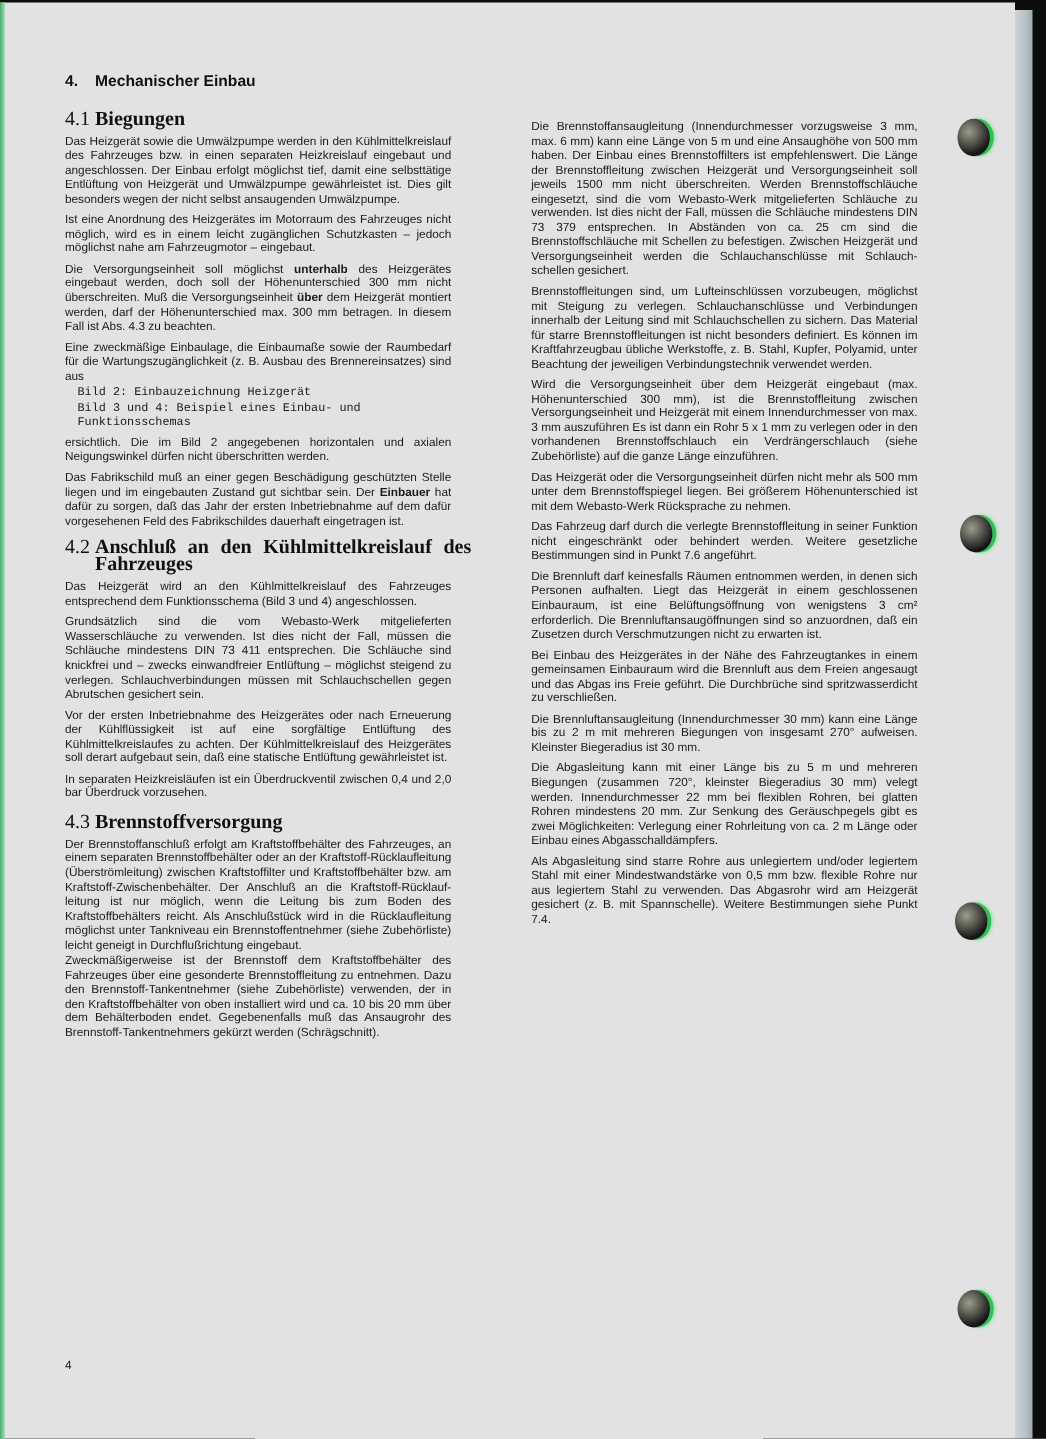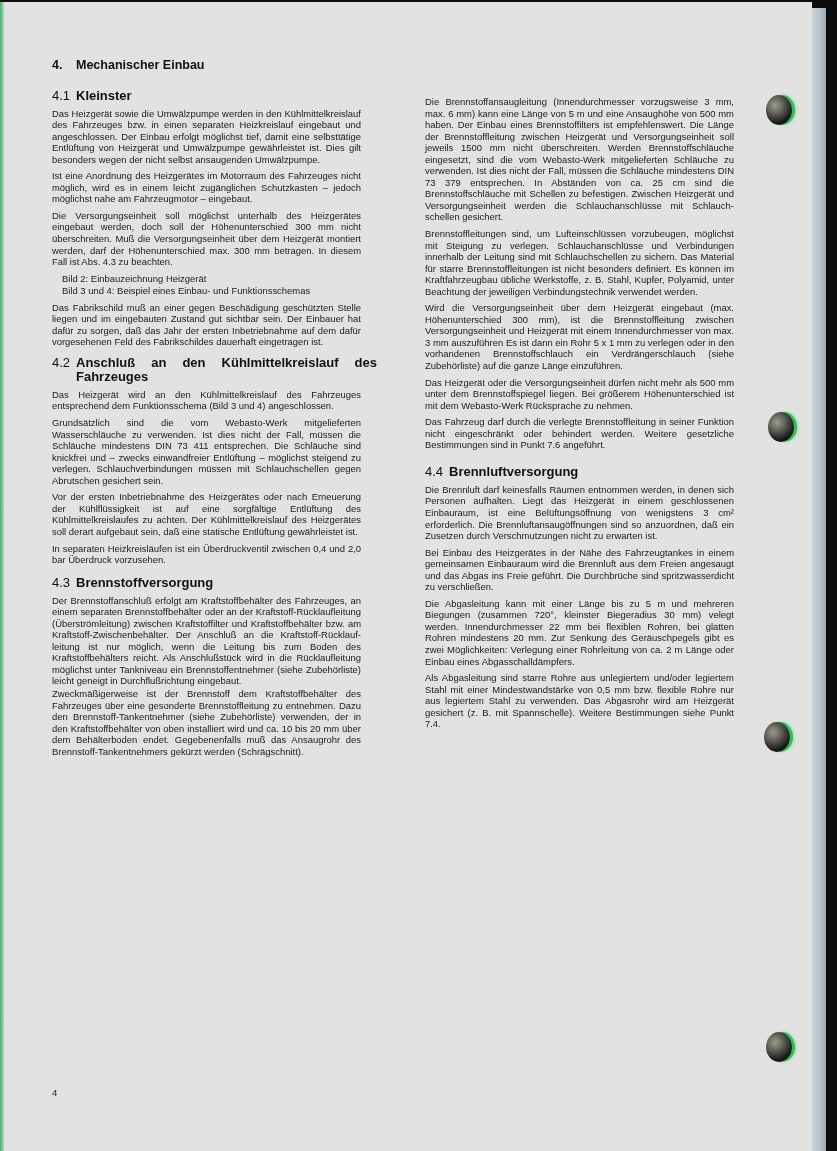--- a/index.html
+++ b/index.html
@@ -34,28 +34,28 @@
   .col p { margin: 0 16px 5px 0; }
   .col p.tight { margin-bottom: 1px; }
   .left { left: 52px; top: 60px; }
   .right { left: 425px; top: 96px; }
   h1.chapter {
     font-size: 12.5px; font-weight: bold; margin: 0 0 17px 0; color: #111;
     display: flex;
   }
   h1.chapter .num { width: 24px; font-weight: bold; }
   h2.sec {
-    font-size: 13px; font-weight: bold; margin: 10px 0 5px 0; color: #111;
-    display: flex; line-height: 14px;
+    font-size: 16px; font-weight: bold; margin: 10px 0 5px 0; color: #111;
+    display: flex; line-height: 14px; font-family: Liberation Serif, serif;
   }
   h2.sec .num { width: 24px; font-weight: normal; flex: 0 0 auto; }
   h2.sec .ttl { flex: 1; }
   .indent { padding-left: 10px; text-align: left; margin: 0 0 5px 0; }
-  .indent div { margin-bottom: 1px; }
-  b { font-weight: normal; }
+  .indent div { margin-bottom: 1px; font-family: Liberation Mono, monospace; }
+  b { font-weight: bold; }
   .pagenum {
     position: absolute; left: 52px; top: 1087px; font-size: 9.5px; color: #222;
   }
 </style>
 </head>
 <body>
 
 <div class="page"></div>
 <div class="left-edge"></div>
 <div class="right-strip"></div>
@@ -66,29 +66,31 @@
 <div class="hole" style="left:766px; top:1032px;"></div>
 
 <div class="col left">
   <h1 class="chapter">
     <span class="num">4.</span>
     <span>Mechanischer Einbau</span>
   </h1>
 
   <h2 class="sec" style="margin-top:0">
     <span class="num">4.1</span>
-    <span class="ttl">Kleinster</span>
+    <span class="ttl">Biegungen</span>
   </h2>
   <p>Das Heizgerät sowie die Umwälzpumpe werden in den Kühl­mittelkreislauf des Fahrzeuges bzw. in einen separaten Heizkreislauf eingebaut und angeschlossen. Der Einbau erfolgt möglichst tief, damit eine selbsttätige Entlüftung von Heizgerät und Umwälzpumpe gewährleistet ist. Dies gilt besonders wegen der nicht selbst ansaugenden Umwälz­pumpe.</p>
   <p>Ist eine Anordnung des Heizgerätes im Motorraum des Fahr­zeuges nicht möglich, wird es in einem leicht zugänglichen Schutzkasten – jedoch möglichst nahe am Fahrzeugmotor – eingebaut.</p>
   <p><span>Die Versorgungseinheit soll möglichst </span><b>unterhalb</b><span> des Heiz­gerätes eingebaut werden, doch soll der Höhenunterschied 300 mm nicht überschreiten. Muß die Versorgungseinheit </span><b>über</b><span> dem Heizgerät montiert werden, darf der Höhenunter­schied max. 300 mm betragen. In diesem Fall ist Abs. 4.3 zu beachten.</span></p>
+  <p class="tight">Eine zweckmäßige Einbaulage, die Einbaumaße sowie der Raumbedarf für die Wartungszugänglichkeit (z. B. Ausbau des Brennereinsatzes) sind aus</p>
   <div class="indent">
     <div>Bild 2: Einbauzeichnung Heizgerät</div>
     <div>Bild 3 und 4: Beispiel eines Einbau- und Funktionsschemas</div>
   </div>
+  <p>ersichtlich. Die im Bild 2 angegebenen horizontalen und axialen Neigungswinkel dürfen nicht überschritten werden.</p>
   <p><span>Das Fabrikschild muß an einer gegen Beschädigung ge­schützten Stelle liegen und im eingebauten Zustand gut sichtbar sein. Der </span><b>Einbauer</b><span> hat dafür zu sorgen, daß das Jahr der ersten Inbetriebnahme auf dem dafür vorgesehenen Feld des Fabrikschildes dauerhaft eingetragen ist.</span></p>
 
   <h2 class="sec" style="margin-top:8px">
     <span class="num">4.2</span>
     <span class="ttl">Anschluß an den Kühlmittelkreislauf des Fahrzeuges</span>
   </h2>
   <p>Das Heizgerät wird an den Kühlmittelkreislauf des Fahr­zeuges entsprechend dem Funktionsschema (Bild 3 und 4) angeschlossen.</p>
   <p>Grundsätzlich sind die vom Webasto-Werk mitgelieferten Wasserschläuche zu verwenden. Ist dies nicht der Fall, müssen die Schläuche mindestens DIN 73 411 entsprechen. Die Schläuche sind knickfrei und – zwecks einwandfreier Entlüftung – möglichst steigend zu verlegen. Schlauchver­bindungen müssen mit Schlauchschellen gegen Abrutschen gesichert sein.</p>
   <p>Vor der ersten Inbetriebnahme des Heizgerätes oder nach Erneuerung der Kühlflüssigkeit ist auf eine sorgfältige Ent­lüftung des Kühlmittelkreislaufes zu achten. Der Kühlmittel­kreislauf des Heizgerätes soll derart aufgebaut sein, daß eine statische Entlüftung gewährleistet ist.</p>
   <p>In separaten Heizkreisläufen ist ein Überdruckventil zwischen 0,4 und 2,0 bar Überdruck vorzusehen.</p>
@@ -101,24 +103,21 @@
   <p>Zweckmäßigerweise ist der Brennstoff dem Kraftstoffbehälter des Fahrzeuges über eine gesonderte Brennstoffleitung zu entnehmen. Dazu den Brennstoff-Tankentnehmer (siehe Zubehörliste) verwenden, der in den Kraftstoffbehälter von oben installiert wird und ca. 10 bis 20 mm über dem Behälter­boden endet. Gegebenenfalls muß das Ansaugrohr des Brennstoff-Tankentnehmers gekürzt werden (Schrägschnitt).</p>
 </div>
 
 <div class="col right">
   <p>Die Brennstoffansaugleitung (Innendurchmesser vorzugs­weise 3 mm, max. 6 mm) kann eine Länge von 5 m und eine Ansaughöhe von 500 mm haben. Der Einbau eines Brenn­stoffilters ist empfehlenswert. Die Länge der Brennstoff­leitung zwischen Heizgerät und Versorgungseinheit soll jeweils 1500 mm nicht überschreiten. Werden Brennstoff­schläuche eingesetzt, sind die vom Webasto-Werk mitge­lieferten Schläuche zu verwenden. Ist dies nicht der Fall, müssen die Schläuche mindestens DIN 73 379 entsprechen. In Abständen von ca. 25 cm sind die Brennstoffschläuche mit Schellen zu befestigen. Zwischen Heizgerät und Versor­gungseinheit werden die Schlauchanschlüsse mit Schlauch­schellen gesichert.</p>
   <p>Brennstoffleitungen sind, um Lufteinschlüssen vorzubeugen, möglichst mit Steigung zu verlegen. Schlauchanschlüsse und Verbindungen innerhalb der Leitung sind mit Schlauch­schellen zu sichern. Das Material für starre Brennstoff­leitungen ist nicht besonders definiert. Es können im Kraft­fahrzeugbau übliche Werkstoffe, z. B. Stahl, Kupfer, Poly­amid, unter Beachtung der jeweiligen Verbindungstechnik verwendet werden.</p>
   <p>Wird die Versorgungseinheit über dem Heizgerät eingebaut (max. Höhenunterschied 300 mm), ist die Brennstoffleitung zwischen Versorgungseinheit und Heizgerät mit einem Innen­durchmesser von max. 3 mm auszuführen Es ist dann ein Rohr 5 x 1 mm zu verlegen oder in den vorhandenen Brenn­stoffschlauch ein Verdrängerschlauch (siehe Zubehörliste) auf die ganze Länge einzuführen.</p>
   <p>Das Heizgerät oder die Versorgungseinheit dürfen nicht mehr als 500 mm unter dem Brennstoffspiegel liegen. Bei größerem Höhenunterschied ist mit dem Webasto-Werk Rücksprache zu nehmen.</p>
   <p>Das Fahrzeug darf durch die verlegte Brennstoffleitung in seiner Funktion nicht eingeschränkt oder behindert werden. Weitere gesetzliche Bestimmungen sind in Punkt 7.6 ange­führt.</p>
 
-  <h2 class="sec" style="margin-top:14px">
-    <span class="num">4.4</span>
-    <span class="ttl">Brennluftversorgung</span>
-  </h2>
   <p>Die Brennluft darf keinesfalls Räumen entnommen werden, in denen sich Personen aufhalten. Liegt das Heizgerät in einem geschlossenen Einbauraum, ist eine Belüftungsöffnung von wenigstens 3 cm² erforderlich. Die Brennluftansaug­öffnungen sind so anzuordnen, daß ein Zusetzen durch Ver­schmutzungen nicht zu erwarten ist.</p>
   <p>Bei Einbau des Heizgerätes in der Nähe des Fahrzeugtankes in einem gemeinsamen Einbauraum wird die Brennluft aus dem Freien angesaugt und das Abgas ins Freie geführt. Die Durchbrüche sind spritzwasserdicht zu verschließen.</p>
+  <p>Die Brennluftansaugleitung (Innendurchmesser 30 mm) kann eine Länge bis zu 2 m mit mehreren Biegungen von ins­gesamt 270° aufweisen. Kleinster Biegeradius ist 30 mm.</p>
 
   <p>Die Abgasleitung kann mit einer Länge bis zu 5 m und mehreren Biegungen (zusammen 720°, kleinster Biegeradius 30 mm) velegt werden. Innendurchmesser 22 mm bei flexiblen Rohren, bei glatten Rohren mindestens 20 mm. Zur Senkung des Geräuschpegels gibt es zwei Möglichkeiten: Verlegung einer Rohrleitung von ca. 2 m Länge oder Einbau eines Abgasschalldämpfers.</p>
   <p>Als Abgasleitung sind starre Rohre aus unlegiertem und/oder legiertem Stahl mit einer Mindestwandstärke von 0,5 mm bzw. flexible Rohre nur aus legiertem Stahl zu verwenden. Das Ab­gasrohr wird am Heizgerät gesichert (z. B. mit Spannschelle). Weitere Bestimmungen siehe Punkt 7.4.</p>
 </div>
 
 <div class="pagenum">4</div>
 
 </body></html>

